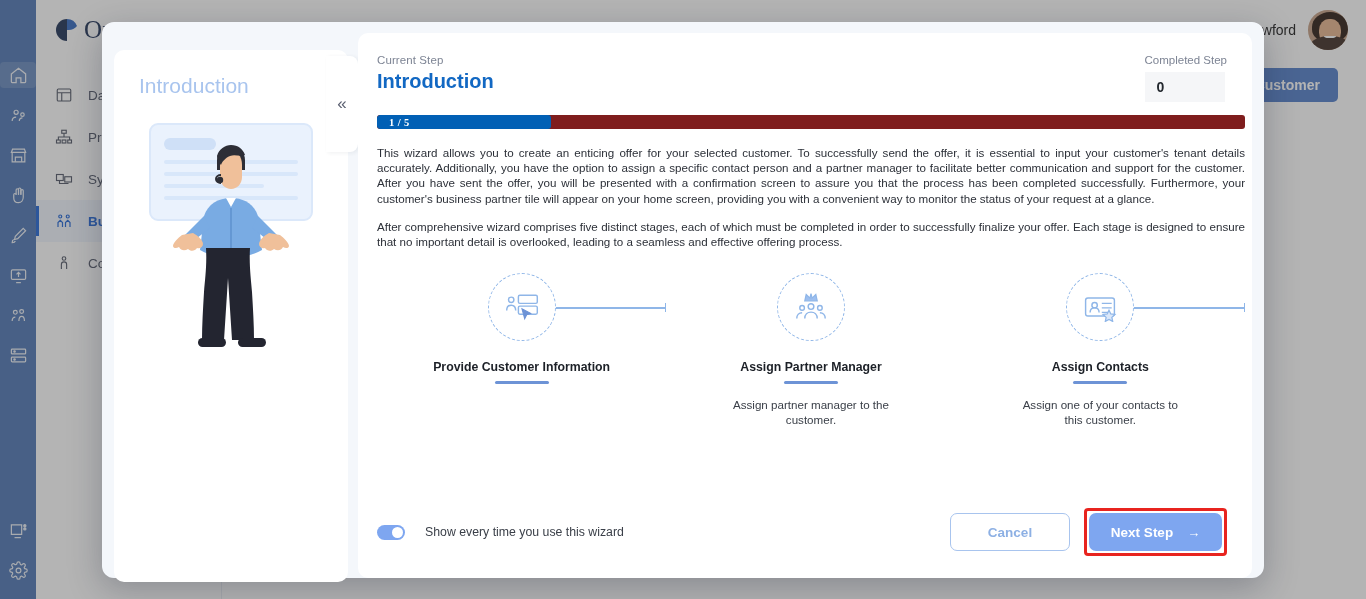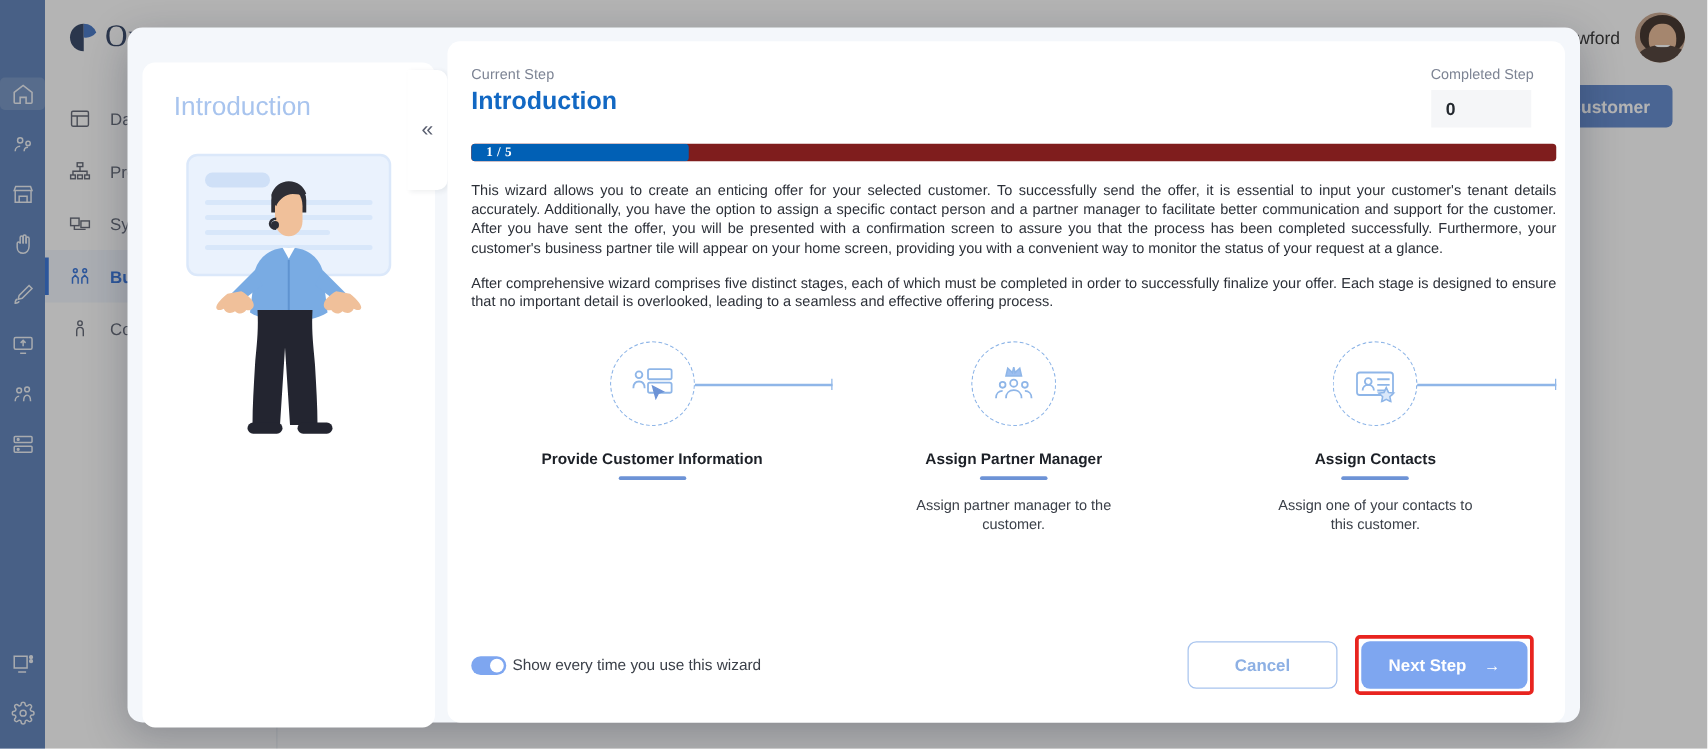--- a/index.html
+++ b/index.html
@@ -164,21 +164,21 @@
   .footer-row {
     position: absolute; left: 19px; right: 25px; bottom: 22px;
     display: flex; align-items: center;
   }
   .toggle {
     width: 28px; height: 15px; border-radius: 9px; background: #7ea6f0; position: relative;
   }
   .toggle-knob {
     position: absolute; right: 2px; top: 2px; width: 11px; height: 11px; border-radius: 50%; background: #fff;
   }
-  .toggle-txt { margin-left: 5px; font-size: 12.3px; color: #3b4049; }
+  .toggle-txt { margin-left: 20px; font-size: 12.3px; color: #3b4049; }
   .btns { margin-left: auto; display: flex; align-items: center; gap: 14px; }
   .btn-cancel {
     width: 120px; height: 38px; border: 1px solid #a8c4ee; background: #fff; border-radius: 7px;
     color: #8db0e4; font-size: 13.5px; font-weight: bold;
     display: flex; align-items: center; justify-content: center;
   }
   .next-wrap { border: 3px solid #e8241f; border-radius: 4px; padding: 2px; }
   .btn-next {
     width: 133px; height: 38px; border: none; border-radius: 7px; background: #7ea6f0;
     color: #fff; font-size: 13.5px; font-weight: bold;

